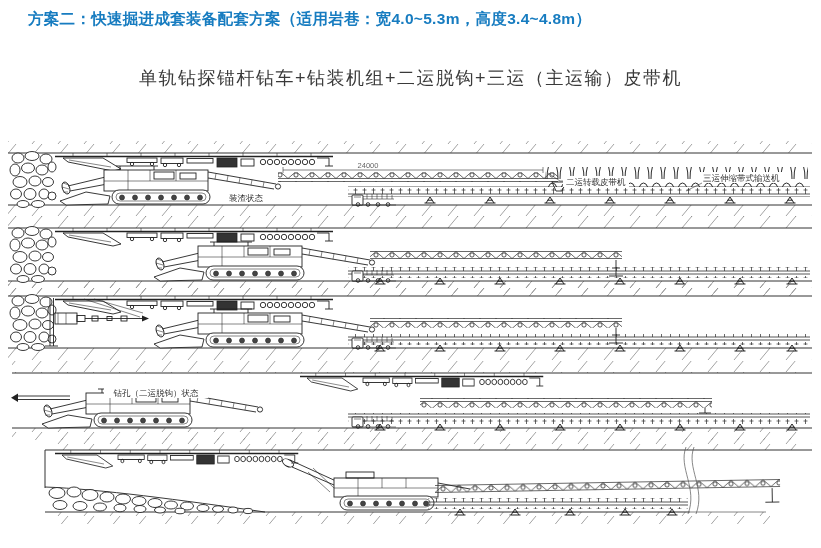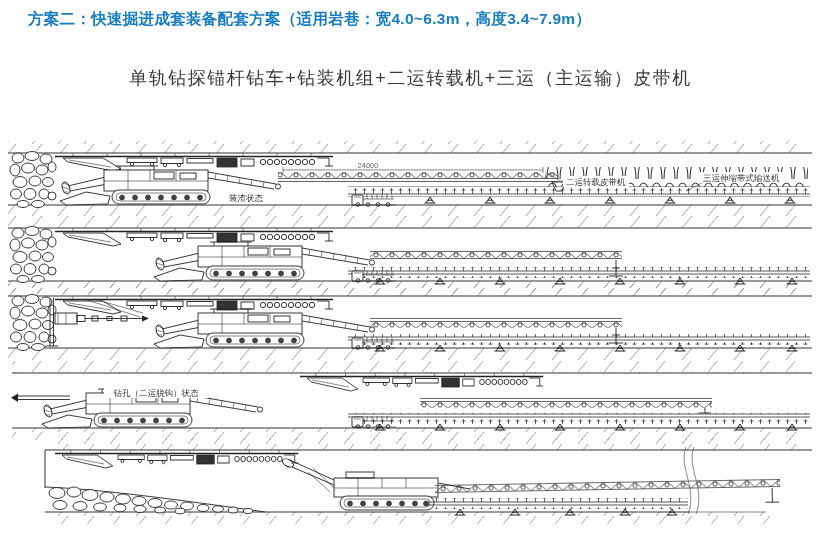--- a/index.html
+++ b/index.html
@@ -13,22 +13,22 @@
   .thin{stroke-width:.55;}
   .bl{fill:none;stroke:#333;stroke-width:1;}
   .dk{fill:#444;stroke:#222;stroke-width:.6;}
   text.lbl{font-size:8.5px;fill:#333;font-family:"Liberation Sans",sans-serif;}
   text.dim{font-size:7.5px;fill:#666;font-family:"Liberation Sans",sans-serif;}
 </style>
 </head>
 <body>
 
 <div class="page">
-  <div class="title">方案二：快速掘进成套装备配套方案（适用岩巷：宽4.0~6.3m，高度3.4~7.9m）</div>
-  <div class="subtitle">单轨钻探锚杆钻车+钻装机组+二运转载机+三运（主运输）皮带机</div>
+  <div class="title">方案二：快速掘进成套装备配套方案（适用岩巷：宽4.0~5.3m，高度3.4~4.8m）</div>
+  <div class="subtitle">单轨钻探锚杆钻车+钻装机组+二运脱钩+三运（主运输）皮带机</div>
 
   <svg class="diagram" width="821" height="548" viewBox="0 0 821 548" xmlns="http://www.w3.org/2000/svg">
     <defs>
       <pattern id="hatch" width="26" height="12" patternUnits="userSpaceOnUse">
         <line x1="6" y1="12" x2="16" y2="0" stroke="#8a8a8a" stroke-width="0.8"></line>
       </pattern>
       <pattern id="chain" width="16" height="10" patternUnits="userSpaceOnUse">
         <path d="M0,1.5 H16 M0,8.5 H16 M0,8.5 L8,1.5 L16,8.5" fill="none" stroke="#2a2a2a" stroke-width="0.7"></path>
         <circle cx="8" cy="5" r="2.1" fill="none" stroke="#2a2a2a" stroke-width="0.8"></circle>
       </pattern>

